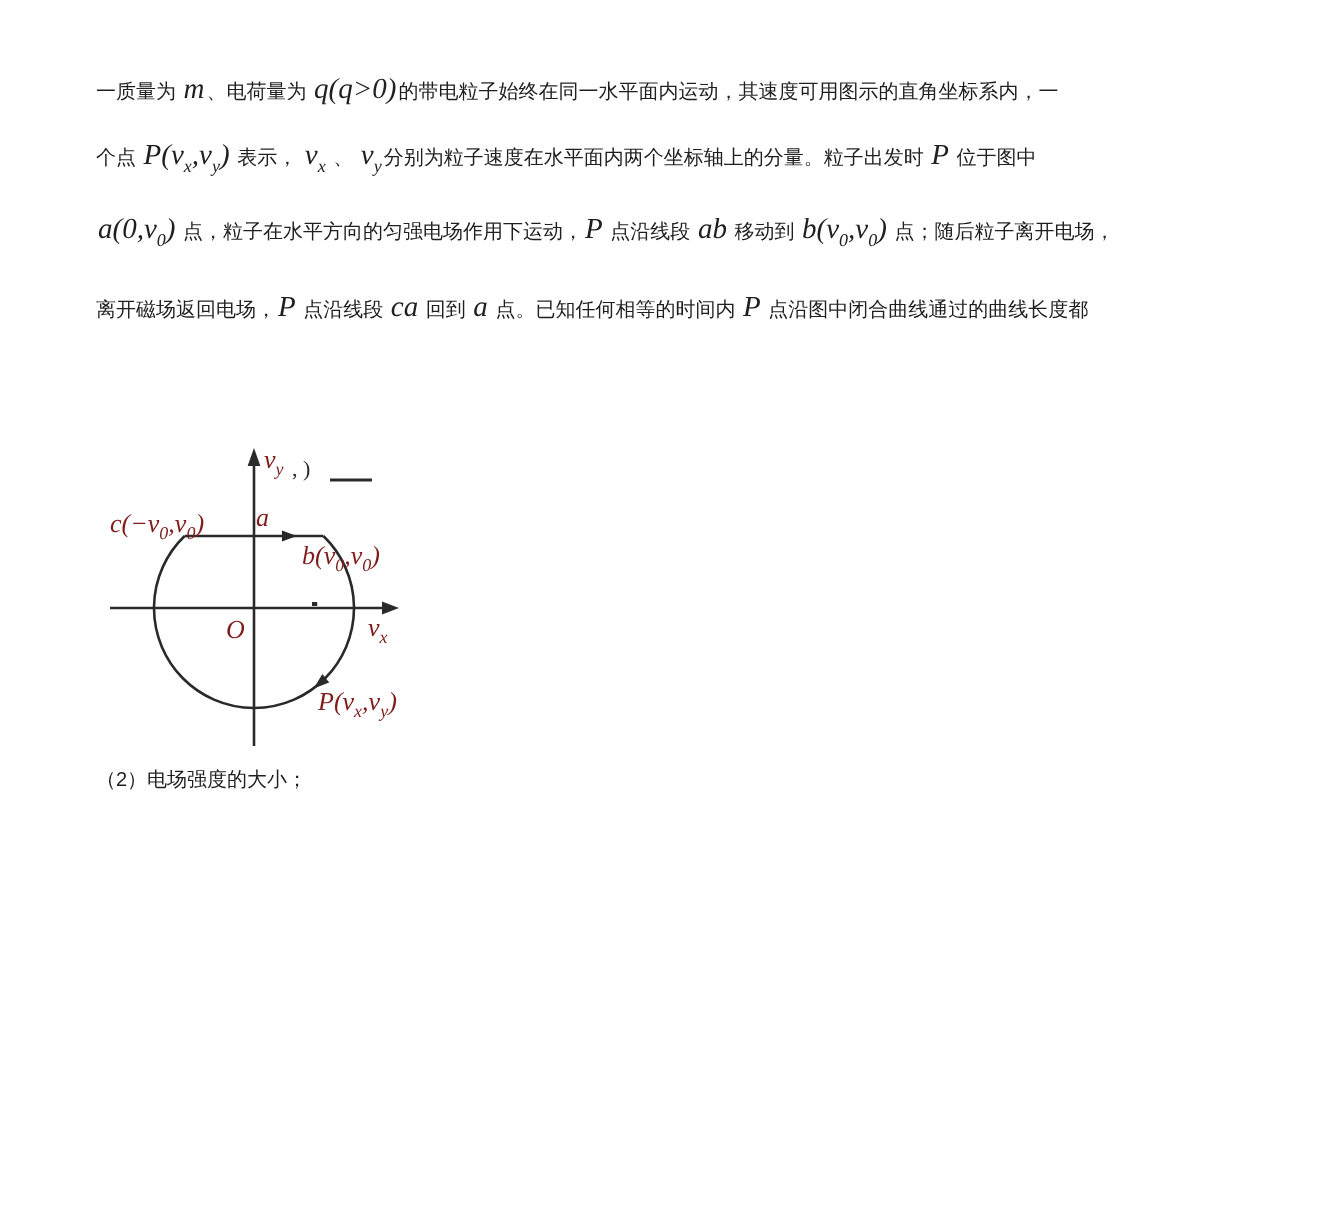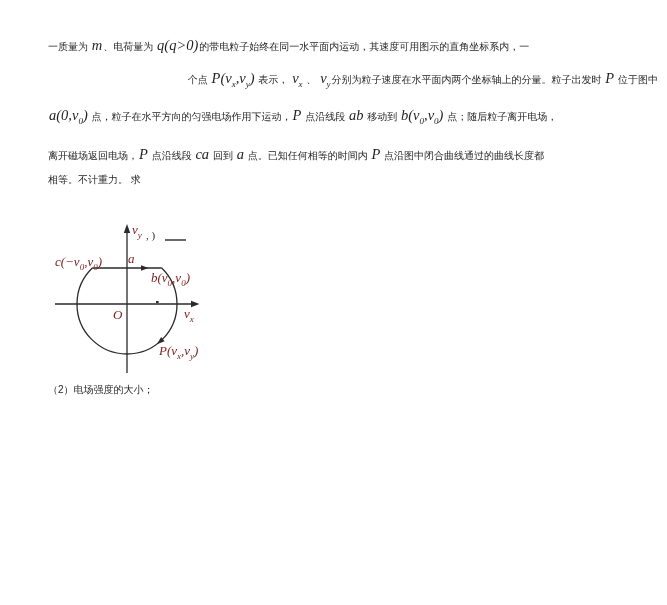--- a/index.html
+++ b/index.html
@@ -23,24 +23,23 @@
   .flabel sub{font-size:9px;line-height:0;}
   .artifact{font-size:11px;font-style:normal;color:#2a2a2a;}
 </style>
 </head>
 <body>
 
 <div class="page">
 
   <div class="body-text">
     <div class="line" style="height:33px;"><span class="cn">一质量为 </span><span class="math">m</span><span class="cn">、电荷量为 </span><span class="math">q(q&gt;0)</span><span class="cn">的带电粒子始终在同一水平面内运动，其速度可用图示的直角坐标系内，一</span></div>
-    <div class="line" style="height:37px;text-align:right;"><span class="cn">个点 </span><span class="math">P(v<sub>x</sub>,v<sub>y</sub>)</span><span class="cn"> 表示， </span><span class="math">v<sub>x</sub></span><span class="cn"> 、 </span><span class="math">v<sub>y</sub></span><span class="cn">分别为粒子速度在水平面内两个坐标轴上的分量。粒子出发时 </span><span class="math">P</span><span class="cn"> 位于图中</span></div>
+    <div class="line" style="height:37px;"><span class="cn">个点 </span><span class="math">P(v<sub>x</sub>,v<sub>y</sub>)</span><span class="cn"> 表示， </span><span class="math">v<sub>x</sub></span><span class="cn"> 、 </span><span class="math">v<sub>y</sub></span><span class="cn">分别为粒子速度在水平面内两个坐标轴上的分量。粒子出发时 </span><span class="math">P</span><span class="cn"> 位于图中</span></div>
     <div class="line" style="height:39px;"><span class="math">a(0,v<sub>0</sub>)</span><span class="cn"> 点，粒子在水平方向的匀强电场作用下运动，</span><span class="math">P</span><span class="cn"> 点沿线段 </span><span class="math">ab</span><span class="cn"> 移动到 </span><span class="math">b(v<sub>0</sub>,v<sub>0</sub>)</span><span class="cn"> 点；随后粒子离开电场，</span></div>
     <div class="line" style="height:25px;"><span class="cn">离开磁场返回电场，</span><span class="math">P</span><span class="cn"> 点沿线段 </span><span class="math">ca</span><span class="cn"> 回到 </span><span class="math">a</span><span class="cn"> 点。已知任何相等的时间内 </span><span class="math">P</span><span class="cn"> 点沿图中闭合曲线通过的曲线长度都</span></div>
-    <div class="line" style="height:26px;"><span class="cn">相等。不计重力。 求</span></div>
   </div>
 
   <div class="figure">
     <svg width="215" height="160" viewBox="0 0 215 160">
       <g stroke="#2a2a2a" stroke-width="1.3" fill="none">
 
         <line x1="77" y1="7" x2="77" y2="151"></line>
         <line x1="5" y1="82" x2="145" y2="82"></line>
 
         <line x1="42.3" y1="46" x2="111.7" y2="46"></line>

